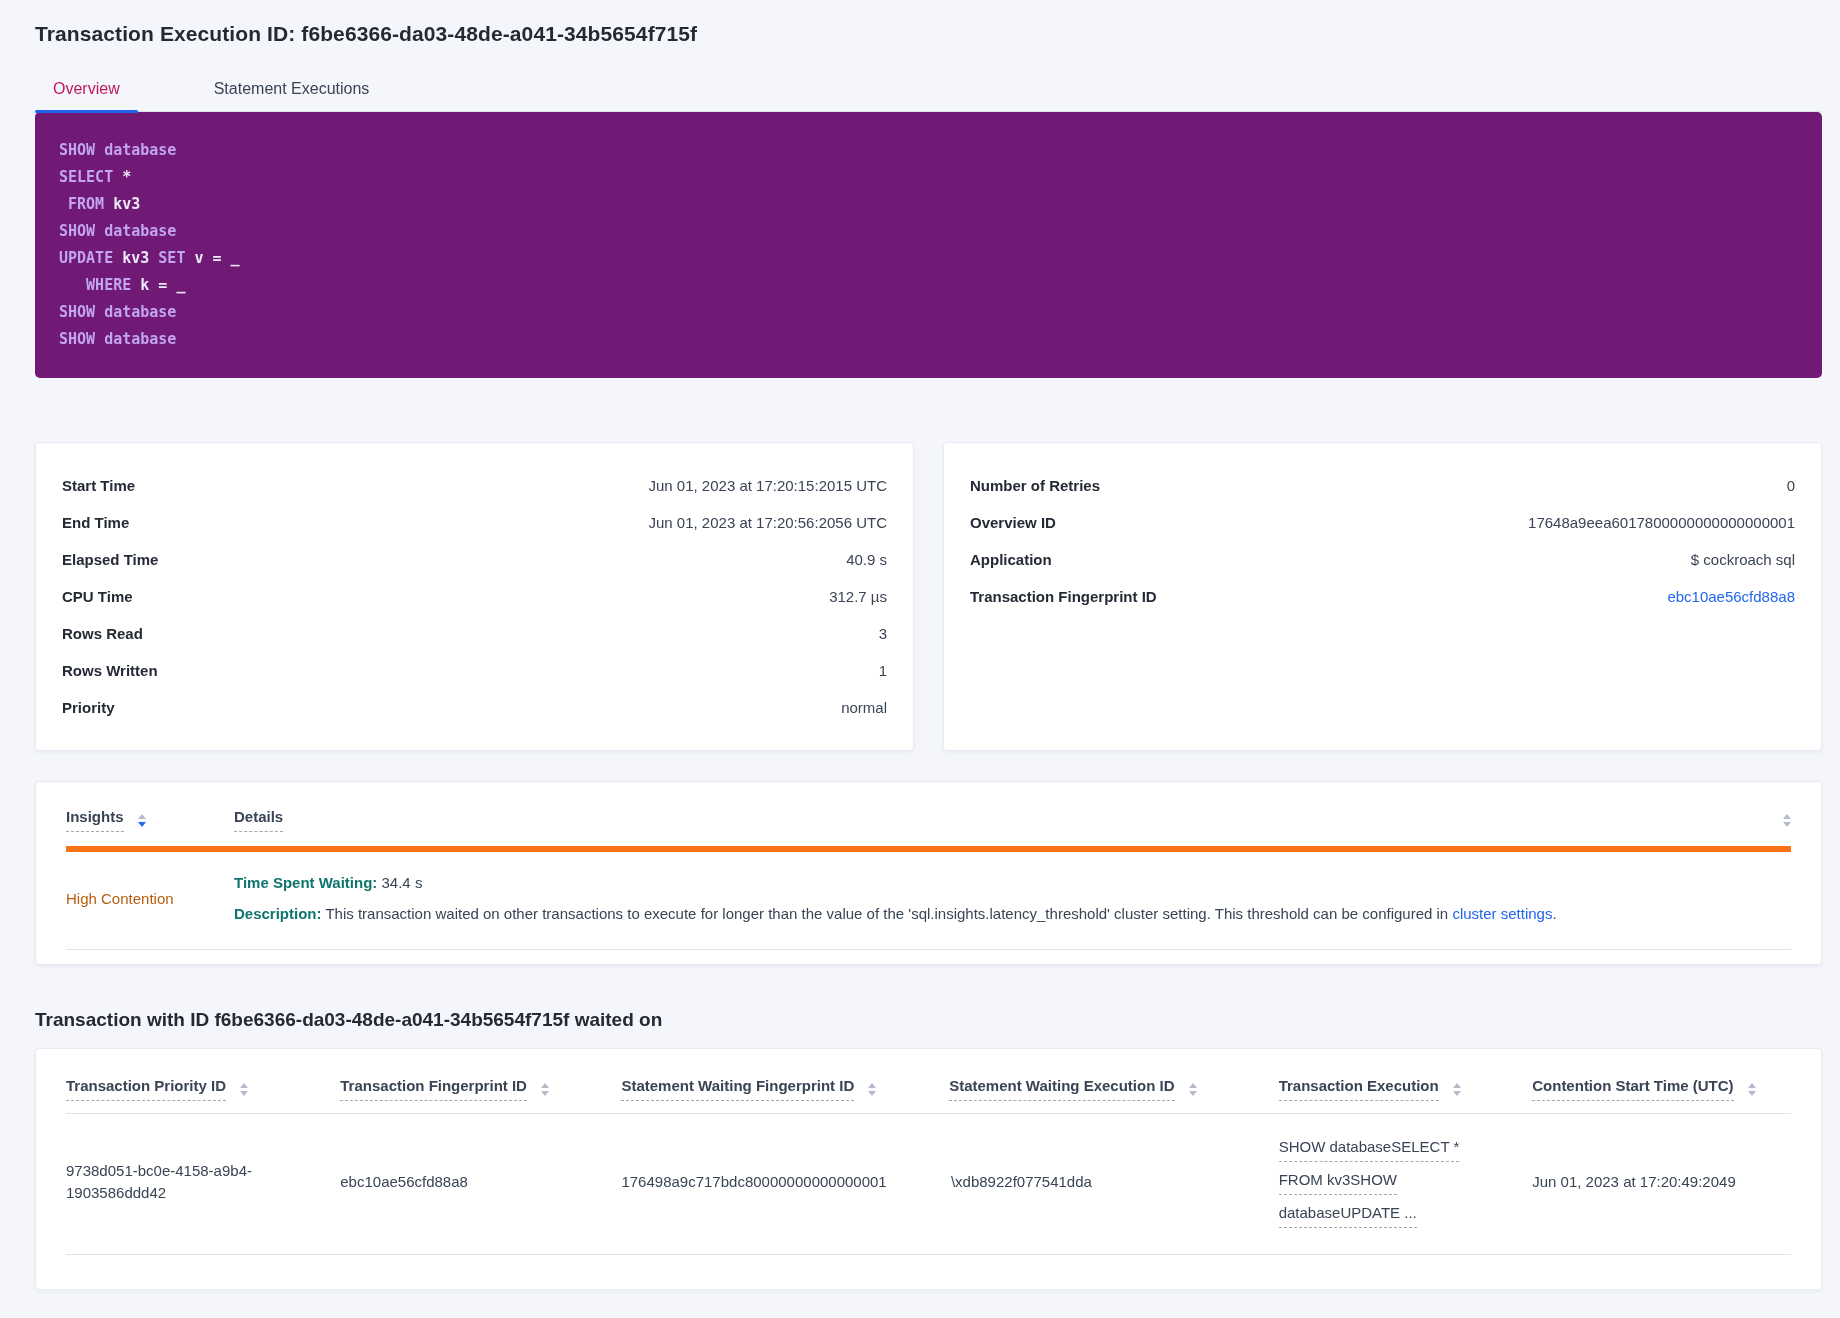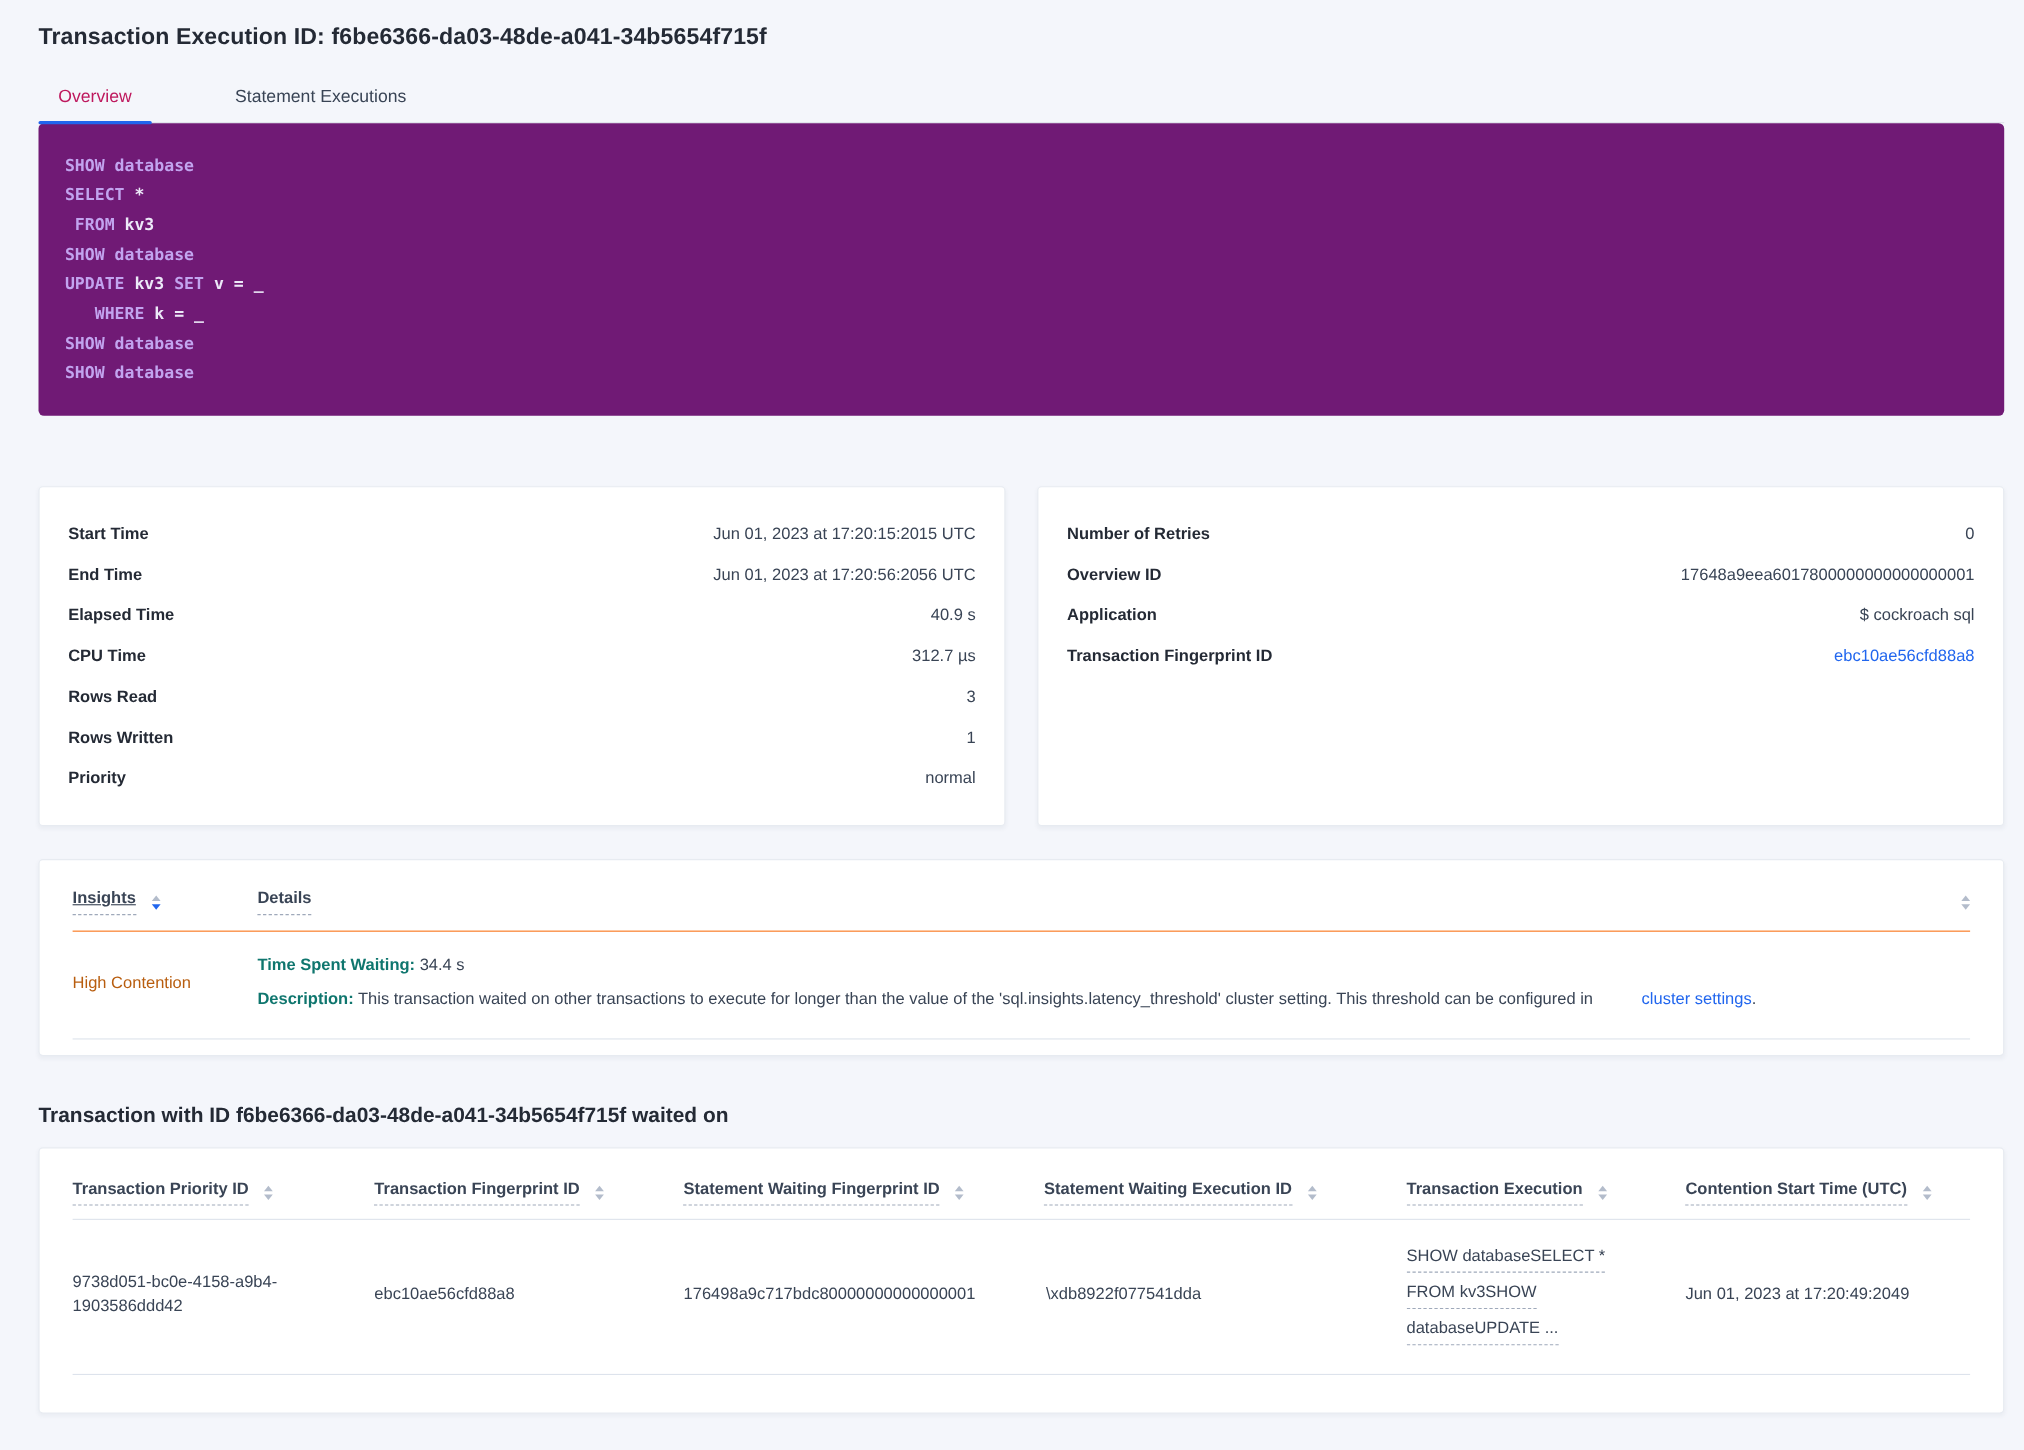--- a/index.html
+++ b/index.html
@@ -65,30 +65,30 @@
   .tri-down.active { border-top-color: #2166ee; }
 
   .th-label {
     font-size: 15px; font-weight: 700; color: #394455;
     border-bottom: 1px dashed #9fa9ba; padding-bottom: 6px;
     cursor: pointer; display: inline-block;
   }
 
   
   .insights-card { margin-top: 30px; padding: 16px 30px 14px 30px; }
-  .insights-header { display: flex; align-items: center; padding: 10px 0 14px 0; border-bottom: 1px solid #f97316; text-decoration: underline; }
+  .insights-header { display: flex; align-items: center; padding: 10px 0 14px 0; border-bottom: 6px solid #f97316; }
   .col-insight { width: 168px; display: flex; align-items: center; }
   .col-details { flex: 1; }
   .insights-row { display: flex; align-items: center; padding: 20px 0 24px 0; border-bottom: 1px solid #dde3ec; }
   .insight-cell { width: 168px; font-size: 15px; color: #b85d0e; }
   .details-cell { flex: 1; font-size: 15px; line-height: 22px; }
   .details-cell .dline { margin-bottom: 9px; }
   .details-cell .dline:last-child { margin-bottom: 0; }
   .details-cell strong { color: #0f766e; font-weight: 700; }
-  a.inline-link { color: #2166ee; text-decoration: none; cursor: pointer; margin-left: 40px; }
+  a.inline-link { color: #2166ee; text-decoration: none; cursor: pointer; }
 
   
   .waited-heading { font-size: 19px; font-weight: 700; color: #242a35; margin: 44px 0 17px 0; }
   .waited-card { padding: 14px 30px 18px 30px; }
   .w-header { display: flex; align-items: center; padding: 14px 0 0 0; border-bottom: 1px solid #dde3ec; }
   .w-hcell { display: flex; align-items: center; padding-right: 12px; padding-bottom: 12px; }
   .w-row { display: flex; align-items: center; padding: 22px 0 26px 0; border-bottom: 1px solid #dde3ec; font-size: 15px; color: #394455; }
   .w-cell { padding-right: 28px; line-height: 22px; }
   .wc1 { width: 15.9%; } .wc2 { width: 16.3%; } .wc3 { width: 19.1%; }
   .wc4 { width: 19.0%; } .wc5 { width: 14.7%; } .wc6 { width: 15.0%; }

